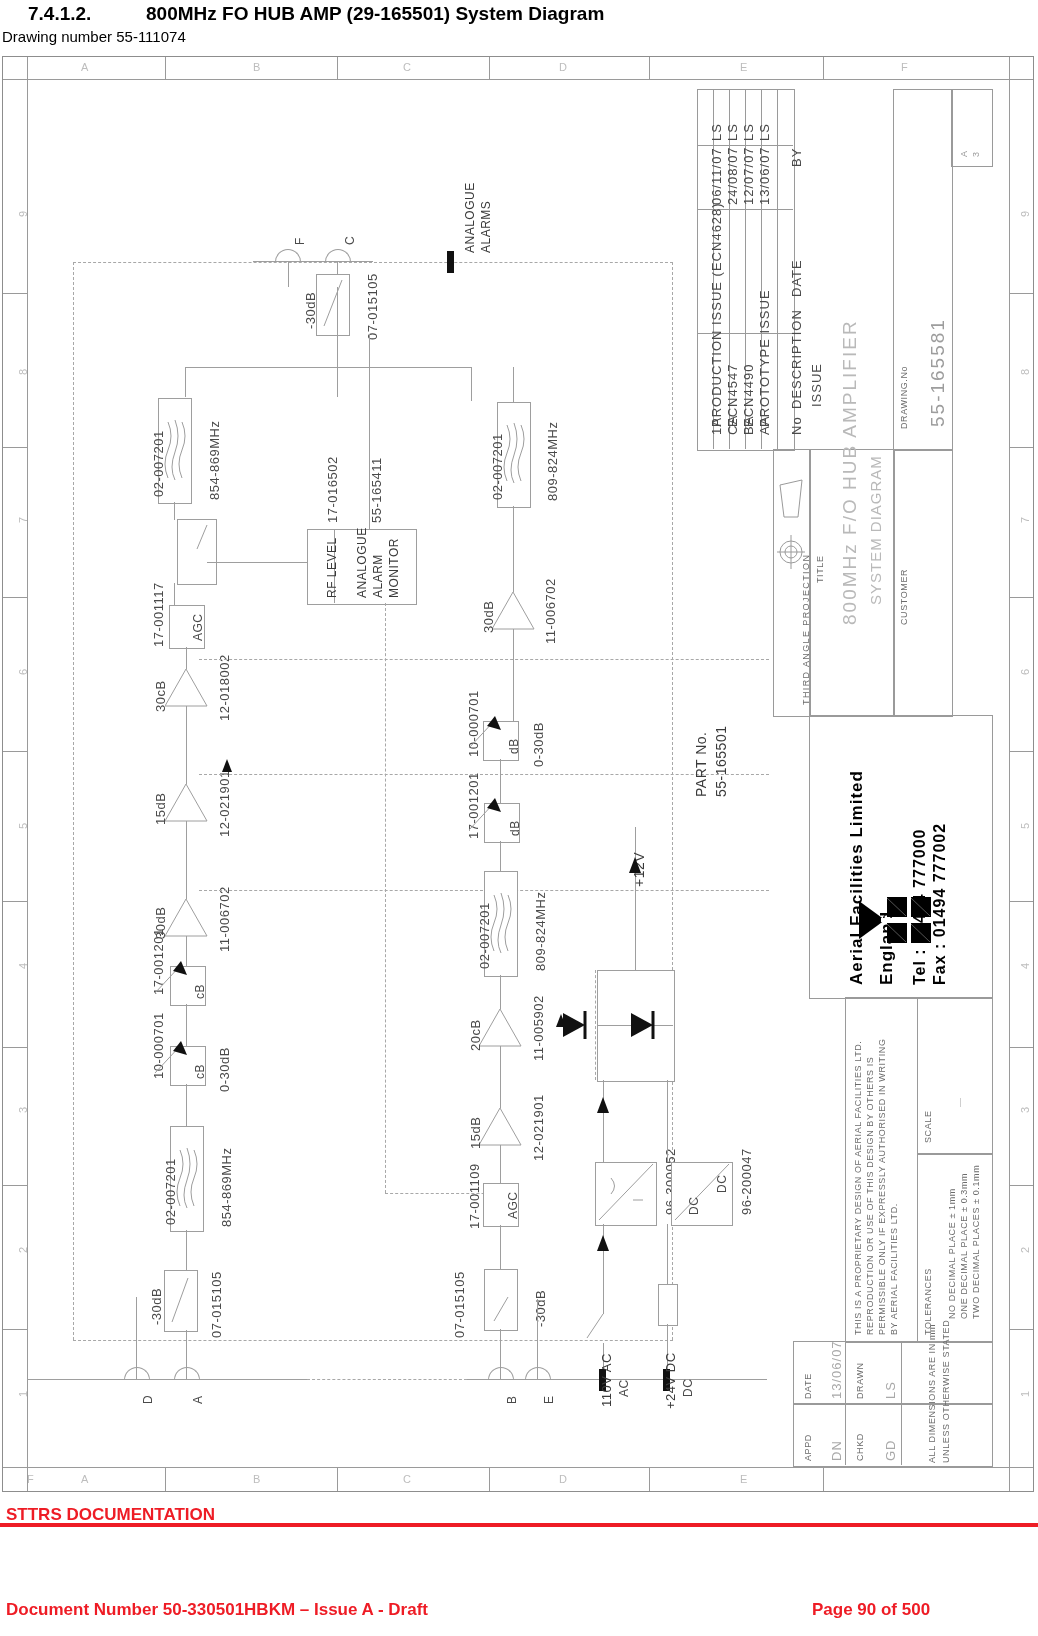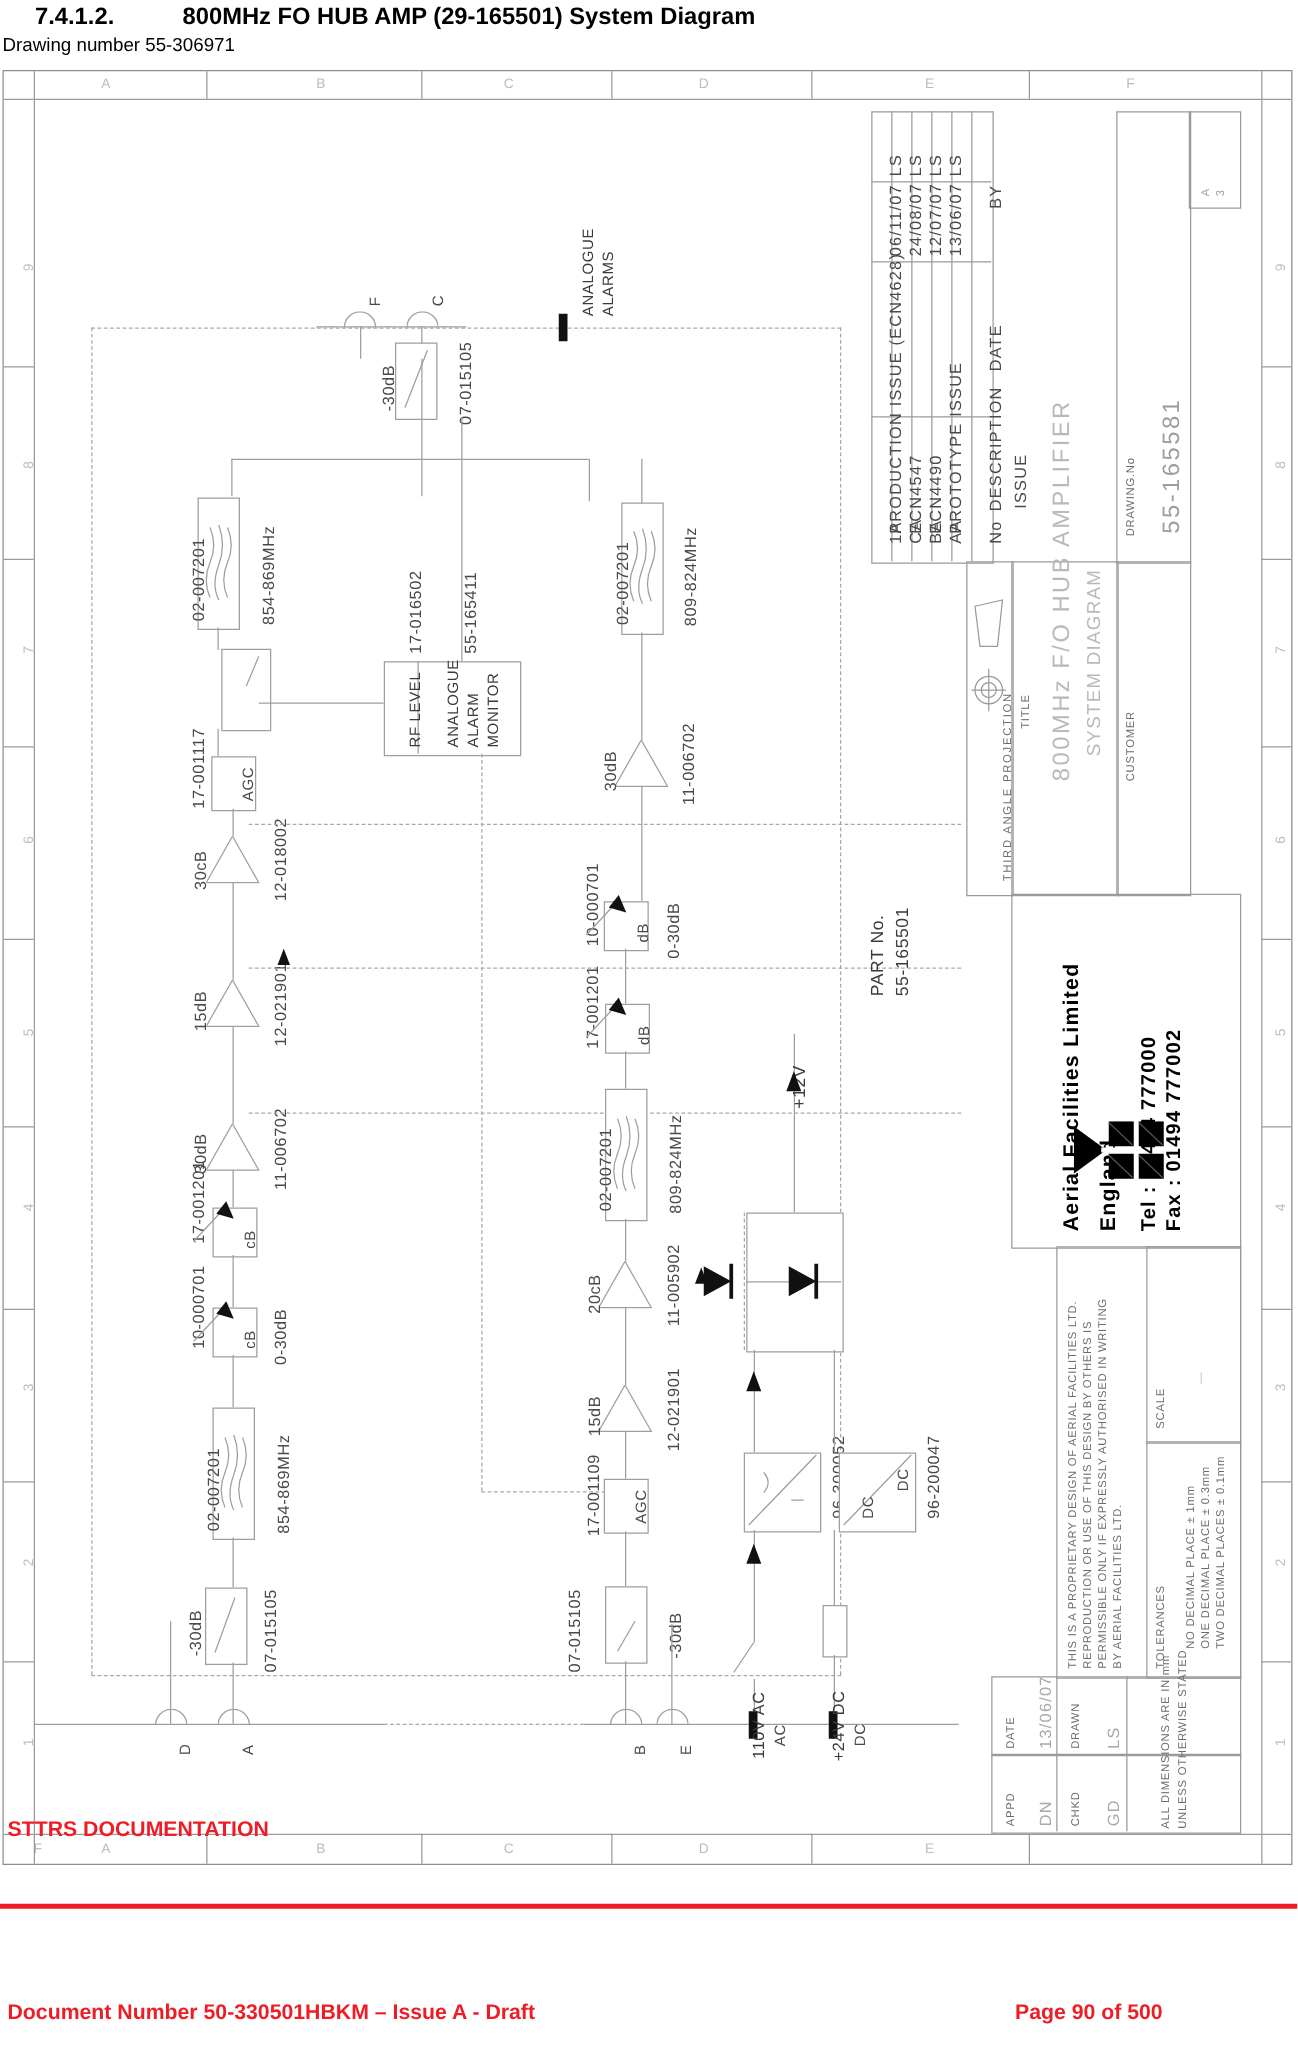--- a/index.html
+++ b/index.html
@@ -58,21 +58,21 @@
   .foot-rule{position:absolute;left:0;width:1038px;height:4px;background:#ee1c25;}
   .foot-t{position:absolute;color:#ee1c25;font-size:17px;font-weight:bold;white-space:nowrap;}
 </style>
 </head>
 <body>
 
 <div class="doc-head">
   <div class="h-title">
     <span class="num">7.4.1.2.</span><span>800MHz FO HUB AMP (29-165501) System Diagram</span>
   </div>
-  <div class="h-sub">Drawing number 55-306971</div>
+  <div class="h-sub">Drawing number 55-111074</div>
 </div>
 
 <div class="sheet">
 
   <div class="zlbl" style="left:78px;top:4px;">A</div>
   <div class="zlbl" style="left:250px;top:4px;">B</div>
   <div class="zlbl" style="left:400px;top:4px;">C</div>
   <div class="zlbl" style="left:556px;top:4px;">D</div>
   <div class="zlbl" style="left:737px;top:4px;">E</div>
   <div class="zlbl" style="left:898px;top:4px;">F</div>
@@ -546,15 +546,15 @@
     <div class="tb-t rev grey" style="left:826px;top:1342px;">13/06/07</div>
     <div class="tb-t tiny" style="left:800px;top:1404px;">APPD</div>
     <div class="tb-t rev grey" style="left:826px;top:1404px;">DN</div>
 
     <div class="tb-t tiny" style="left:924px;top:1406px;">ALL DIMENSIONS ARE IN mm</div>
     <div class="tb-t tiny" style="left:938px;top:1406px;">UNLESS OTHERWISE STATED</div>
   </div>
 </div>
 
 <div class="foot-rule" style="top:1523px;"></div>
-<div class="foot-t" style="left:6px;top:1454px;">STTRS DOCUMENTATION</div>
+<div class="foot-t" style="left:6px;top:1505px;">STTRS DOCUMENTATION</div>
 <div class="foot-t" style="left:6px;top:1600px;">Document Number 50-330501HBKM – Issue A - Draft</div>
 <div class="foot-t" style="left:812px;top:1600px;">Page 90 of 500</div>
 
 </body></html>

